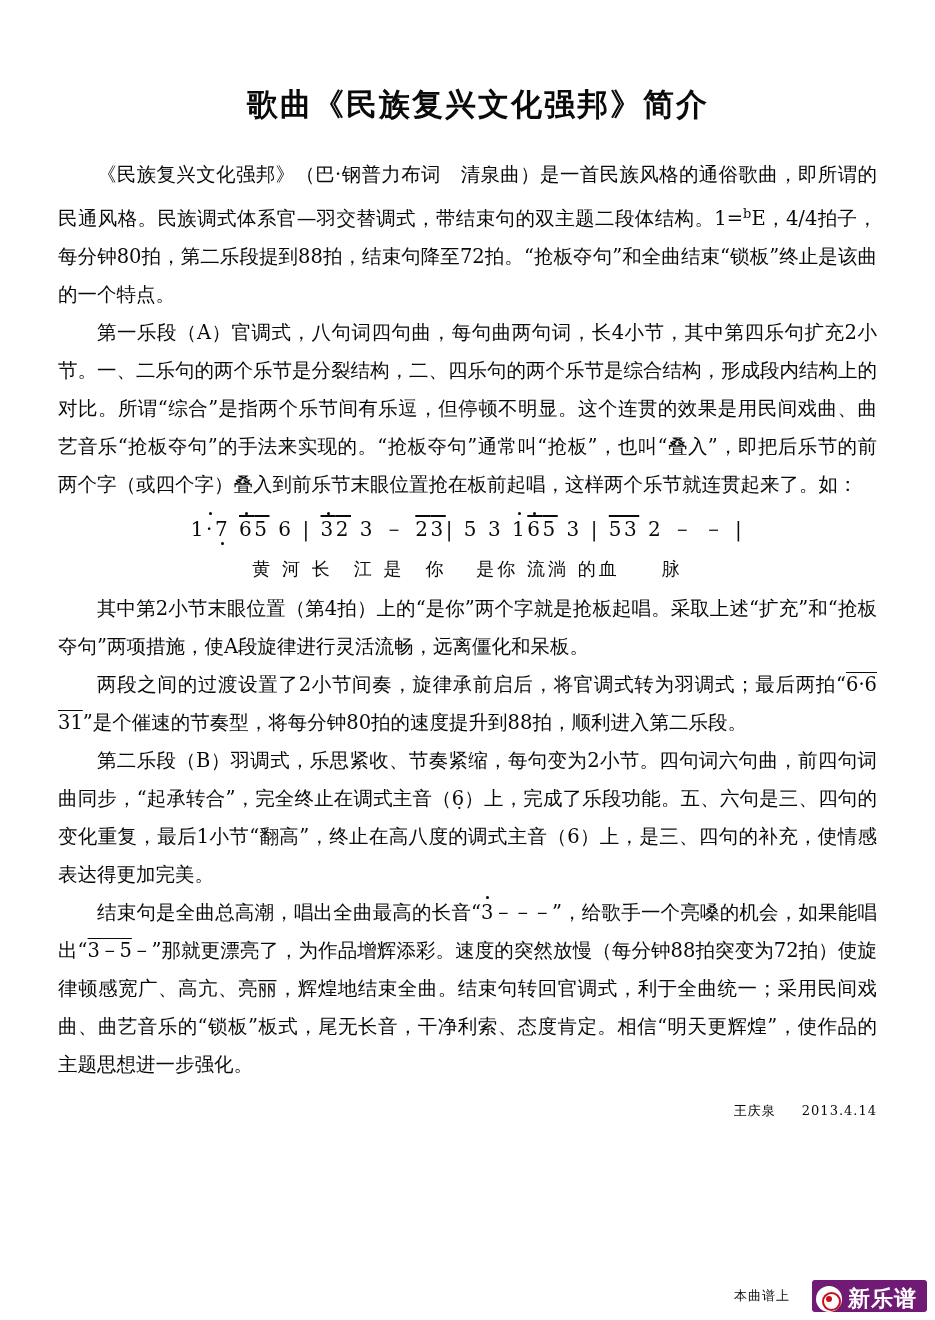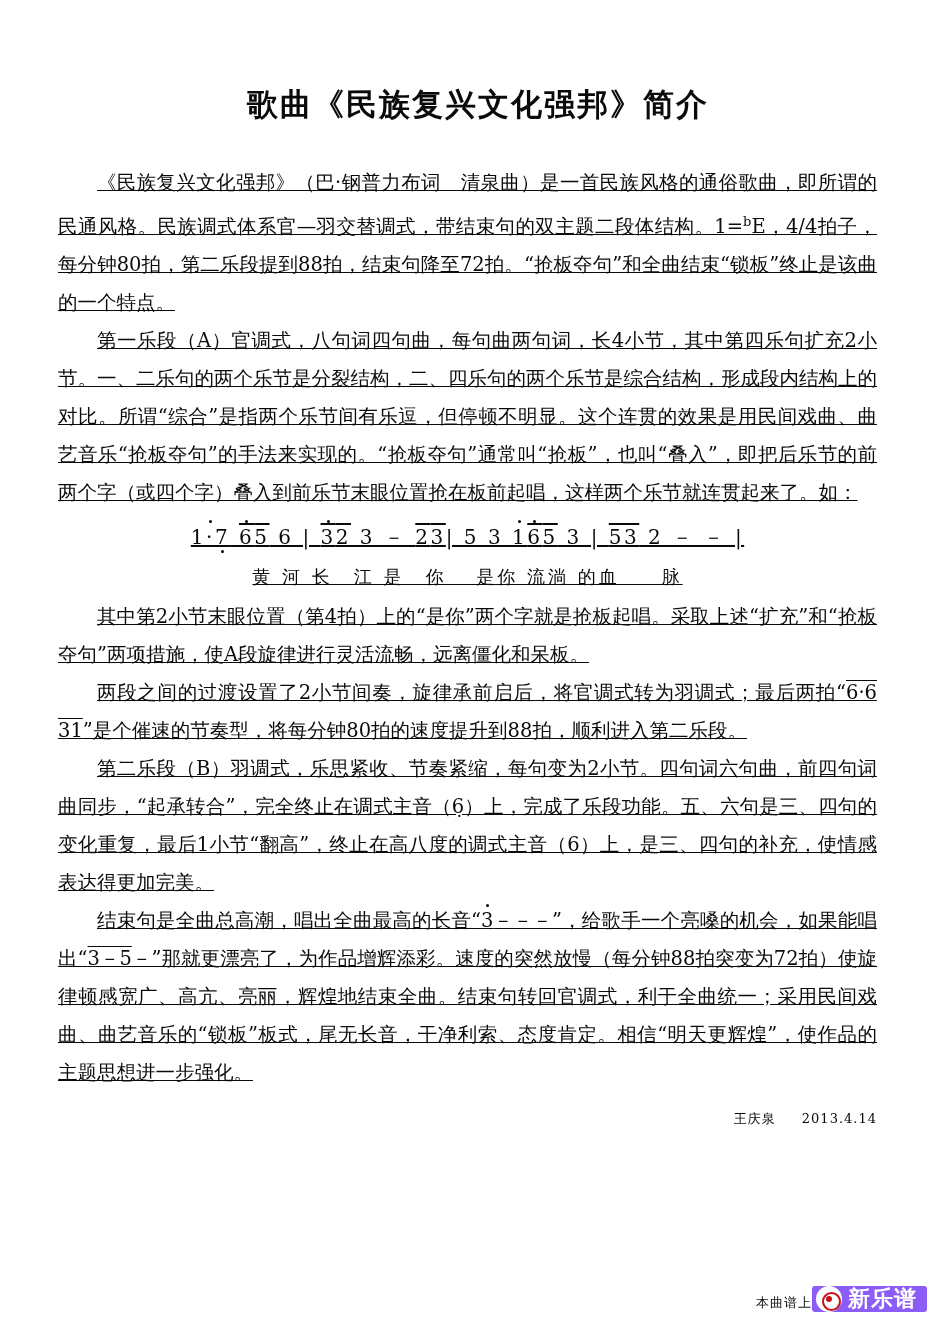--- a/index.html
+++ b/index.html
@@ -25,26 +25,25 @@
   .title {
     text-align: center;
     font-size: 31px;
     font-weight: bold;
     letter-spacing: 2px;
     margin: 84px 0 0 0;
     font-family: "DejaVu Serif", "Liberation Serif", serif;
     padding-left: 21px;
   }
   .body-block {
-    margin: 38px 58px 0 58px;
+    margin: 30px 58px 0 58px;
     font-size: 19.5px;
     line-height: 38px;
     text-align: justify;
     text-justify: inter-ideograph;
-    text-decoration: underline;
   }
   p.para {
     margin: 0;
     text-indent: 2em;
     text-align: justify;
   }
   .sup-flat {
     font-size: 13px;
     vertical-align: super;
   }
@@ -96,35 +95,35 @@
     text-align: right;
     font-size: 13px;
     letter-spacing: 1px;
   }
   .sig-name { margin-right: 26px; }
   .footer {
     position: absolute;
     right: 8px;
     bottom: 8px;
     display: flex;
-    align-items: flex-end;
-    gap: 0;
+    align-items: center;
+    gap: 22px;
   }
   .footer-text {
     font-size: 13px;
     color: #111;
     letter-spacing: 1px;
   }
   .logo {
     display: flex;
     align-items: center;
-    background: #8b5cf6;
+    background: #701a75;
     color: #fff;
     height: 26px;
-    padding: 0 10px 0 4px;
+    padding: 6px 10px 0 4px;
     border-radius: 3px;
   }
   .logo-disc {
     width: 26px; height: 26px;
     border-radius: 50%;
     background: #fff;
     position: relative;
     margin-right: 6px;
   }
   .logo-disc::before {

